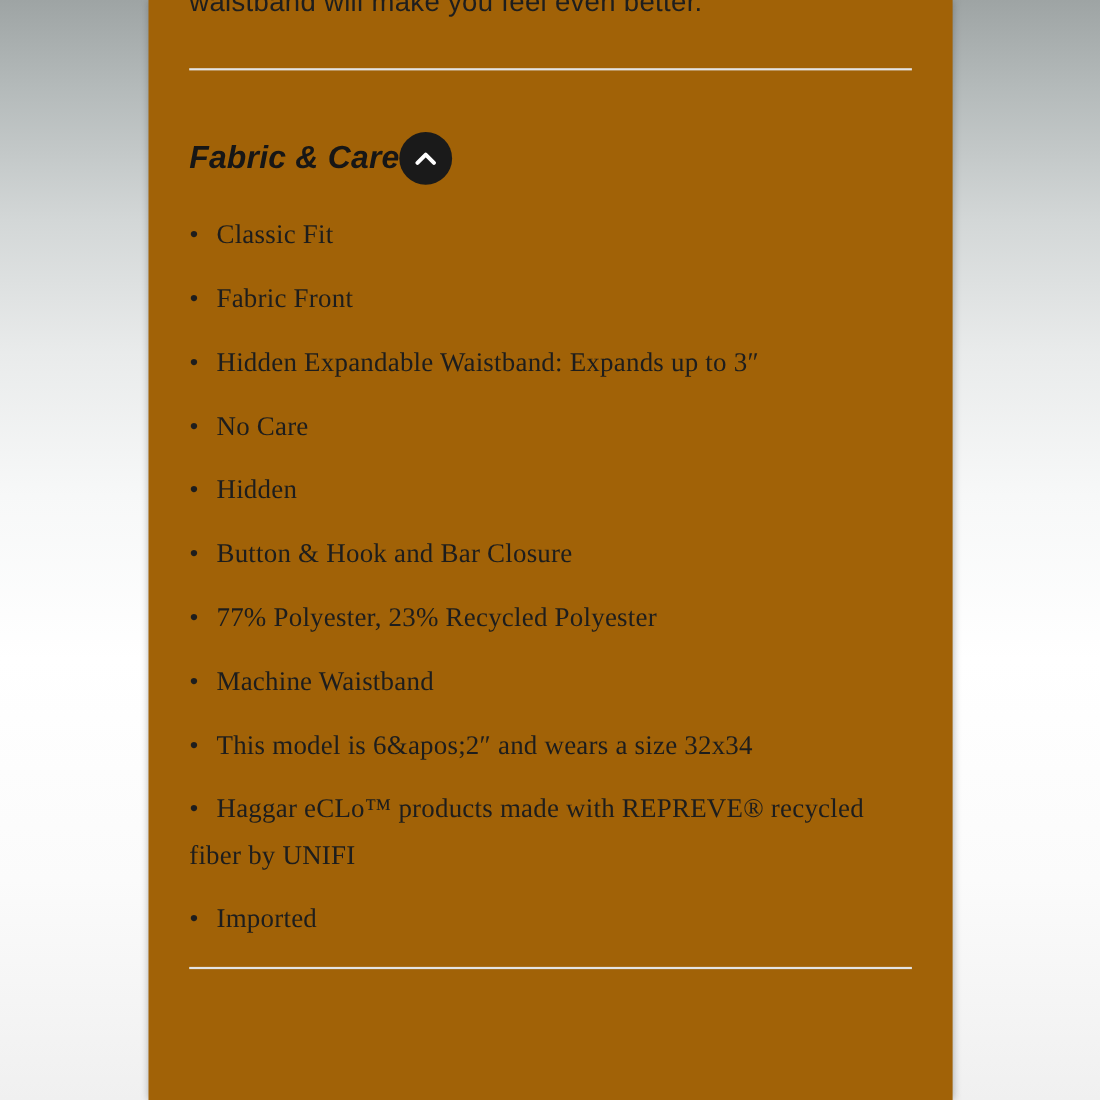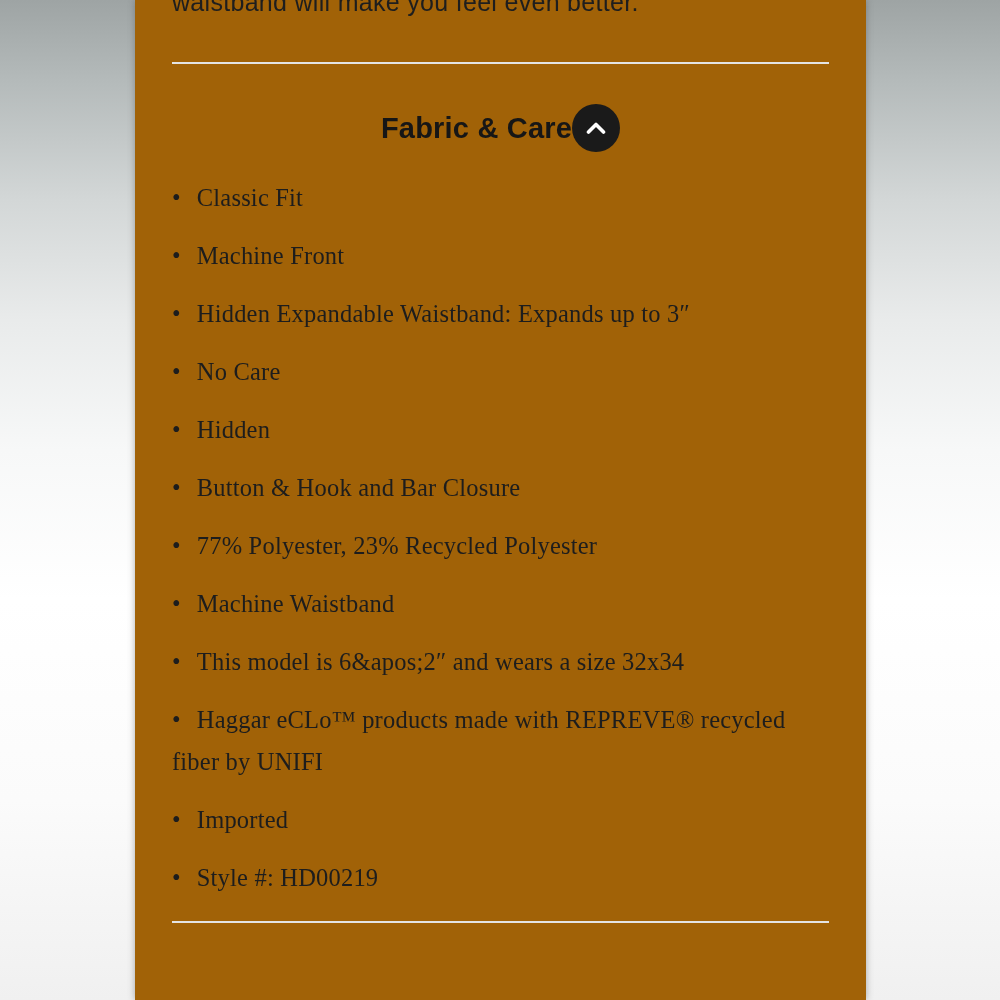--- a/index.html
+++ b/index.html
@@ -44,25 +44,26 @@
     white-space: nowrap;
   }
   .divider {
     border: none;
     border-top: 2px solid #e4e4e4;
     margin: 0;
   }
   .divider-top { margin-top: 45px; }
   .divider-bottom { margin-top: 22px; }
   .section-header {
-    margin-top: 40px;
+    margin-top: 56px;
     height: 48px;
     display: flex;
     align-items: center;
-    justify-content: center;
+    justify-content: flex-start;
+    font-style: italic;
   }
   .section-title {
     margin: 0;
     font-size: 29px;
     font-weight: bold;
     letter-spacing: 0.2px;
     color: #161616;
   }
   .collapse-btn {
     width: 48px; height: 48px;
@@ -111,28 +112,27 @@
       <span style="display:flex;">
         <svg width="20" height="12" viewBox="0 0 20 12" aria-hidden="true">
           <polyline points="2.5,10 10,2.5 17.5,10" fill="none" stroke="#ffffff" stroke-width="3.6" stroke-linecap="round" stroke-linejoin="round"></polyline>
         </svg>
       </span>
     </button>
   </div>
 
   <ul class="features">
     <li><span class="bullet">•</span><span>Classic Fit</span></li>
-    <li><span class="bullet">•</span><span>Machine Front</span></li>
+    <li><span class="bullet">•</span><span>Fabric Front</span></li>
     <li><span class="bullet">•</span><span>Hidden Expandable Waistband: Expands up to 3″</span></li>
     <li><span class="bullet">•</span><span>No Care</span></li>
     <li><span class="bullet">•</span><span>Hidden</span></li>
     <li><span class="bullet">•</span><span>Button &amp; Hook and Bar Closure</span></li>
     <li><span class="bullet">•</span><span>77% Polyester, 23% Recycled Polyester</span></li>
     <li><span class="bullet">•</span><span>Machine Waistband</span></li>
     <li><span class="bullet">•</span><span>This model is 6&amp;apos;2″ and wears a size 32x34</span></li>
     <li><span class="bullet">•</span><span>Haggar eCLo™ products made with REPREVE® recycled fiber by UNIFI</span></li>
     <li><span class="bullet">•</span><span>Imported</span></li>
-    <li><span class="bullet">•</span><span>Style #: HD00219</span></li>
   </ul>
 
   <hr class="divider divider-bottom">
 
 </div>
 
 </body></html>

